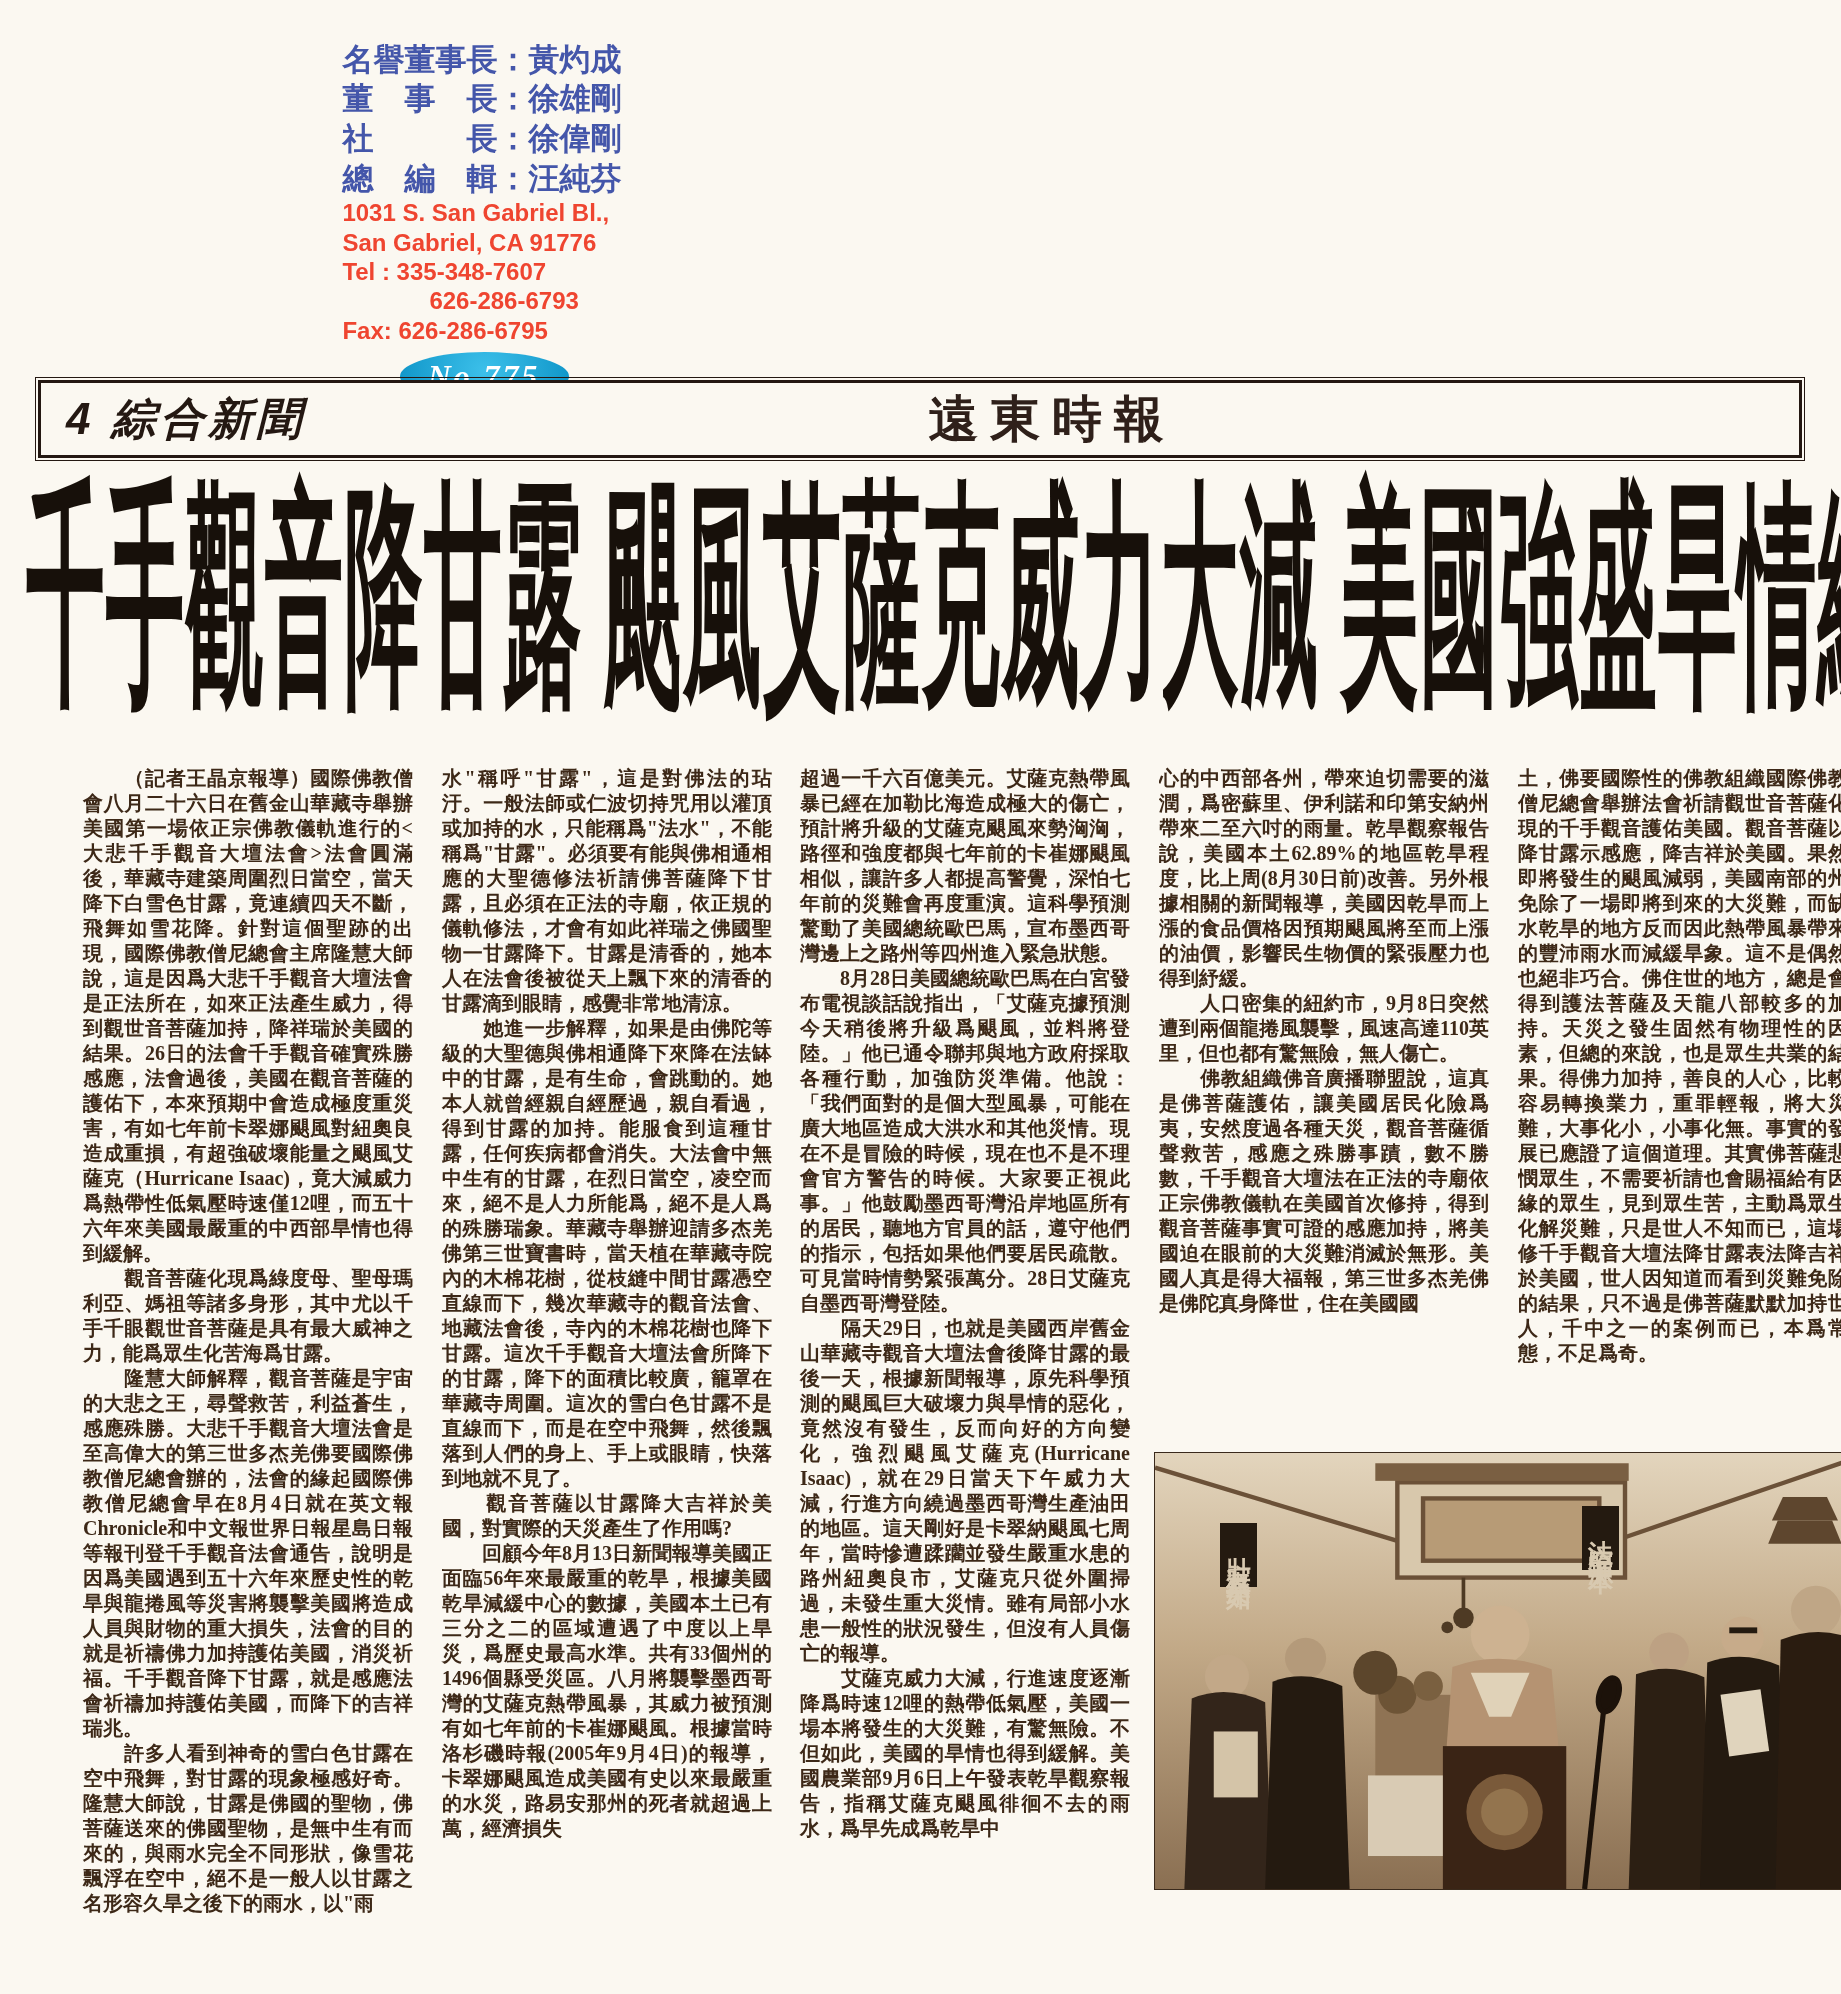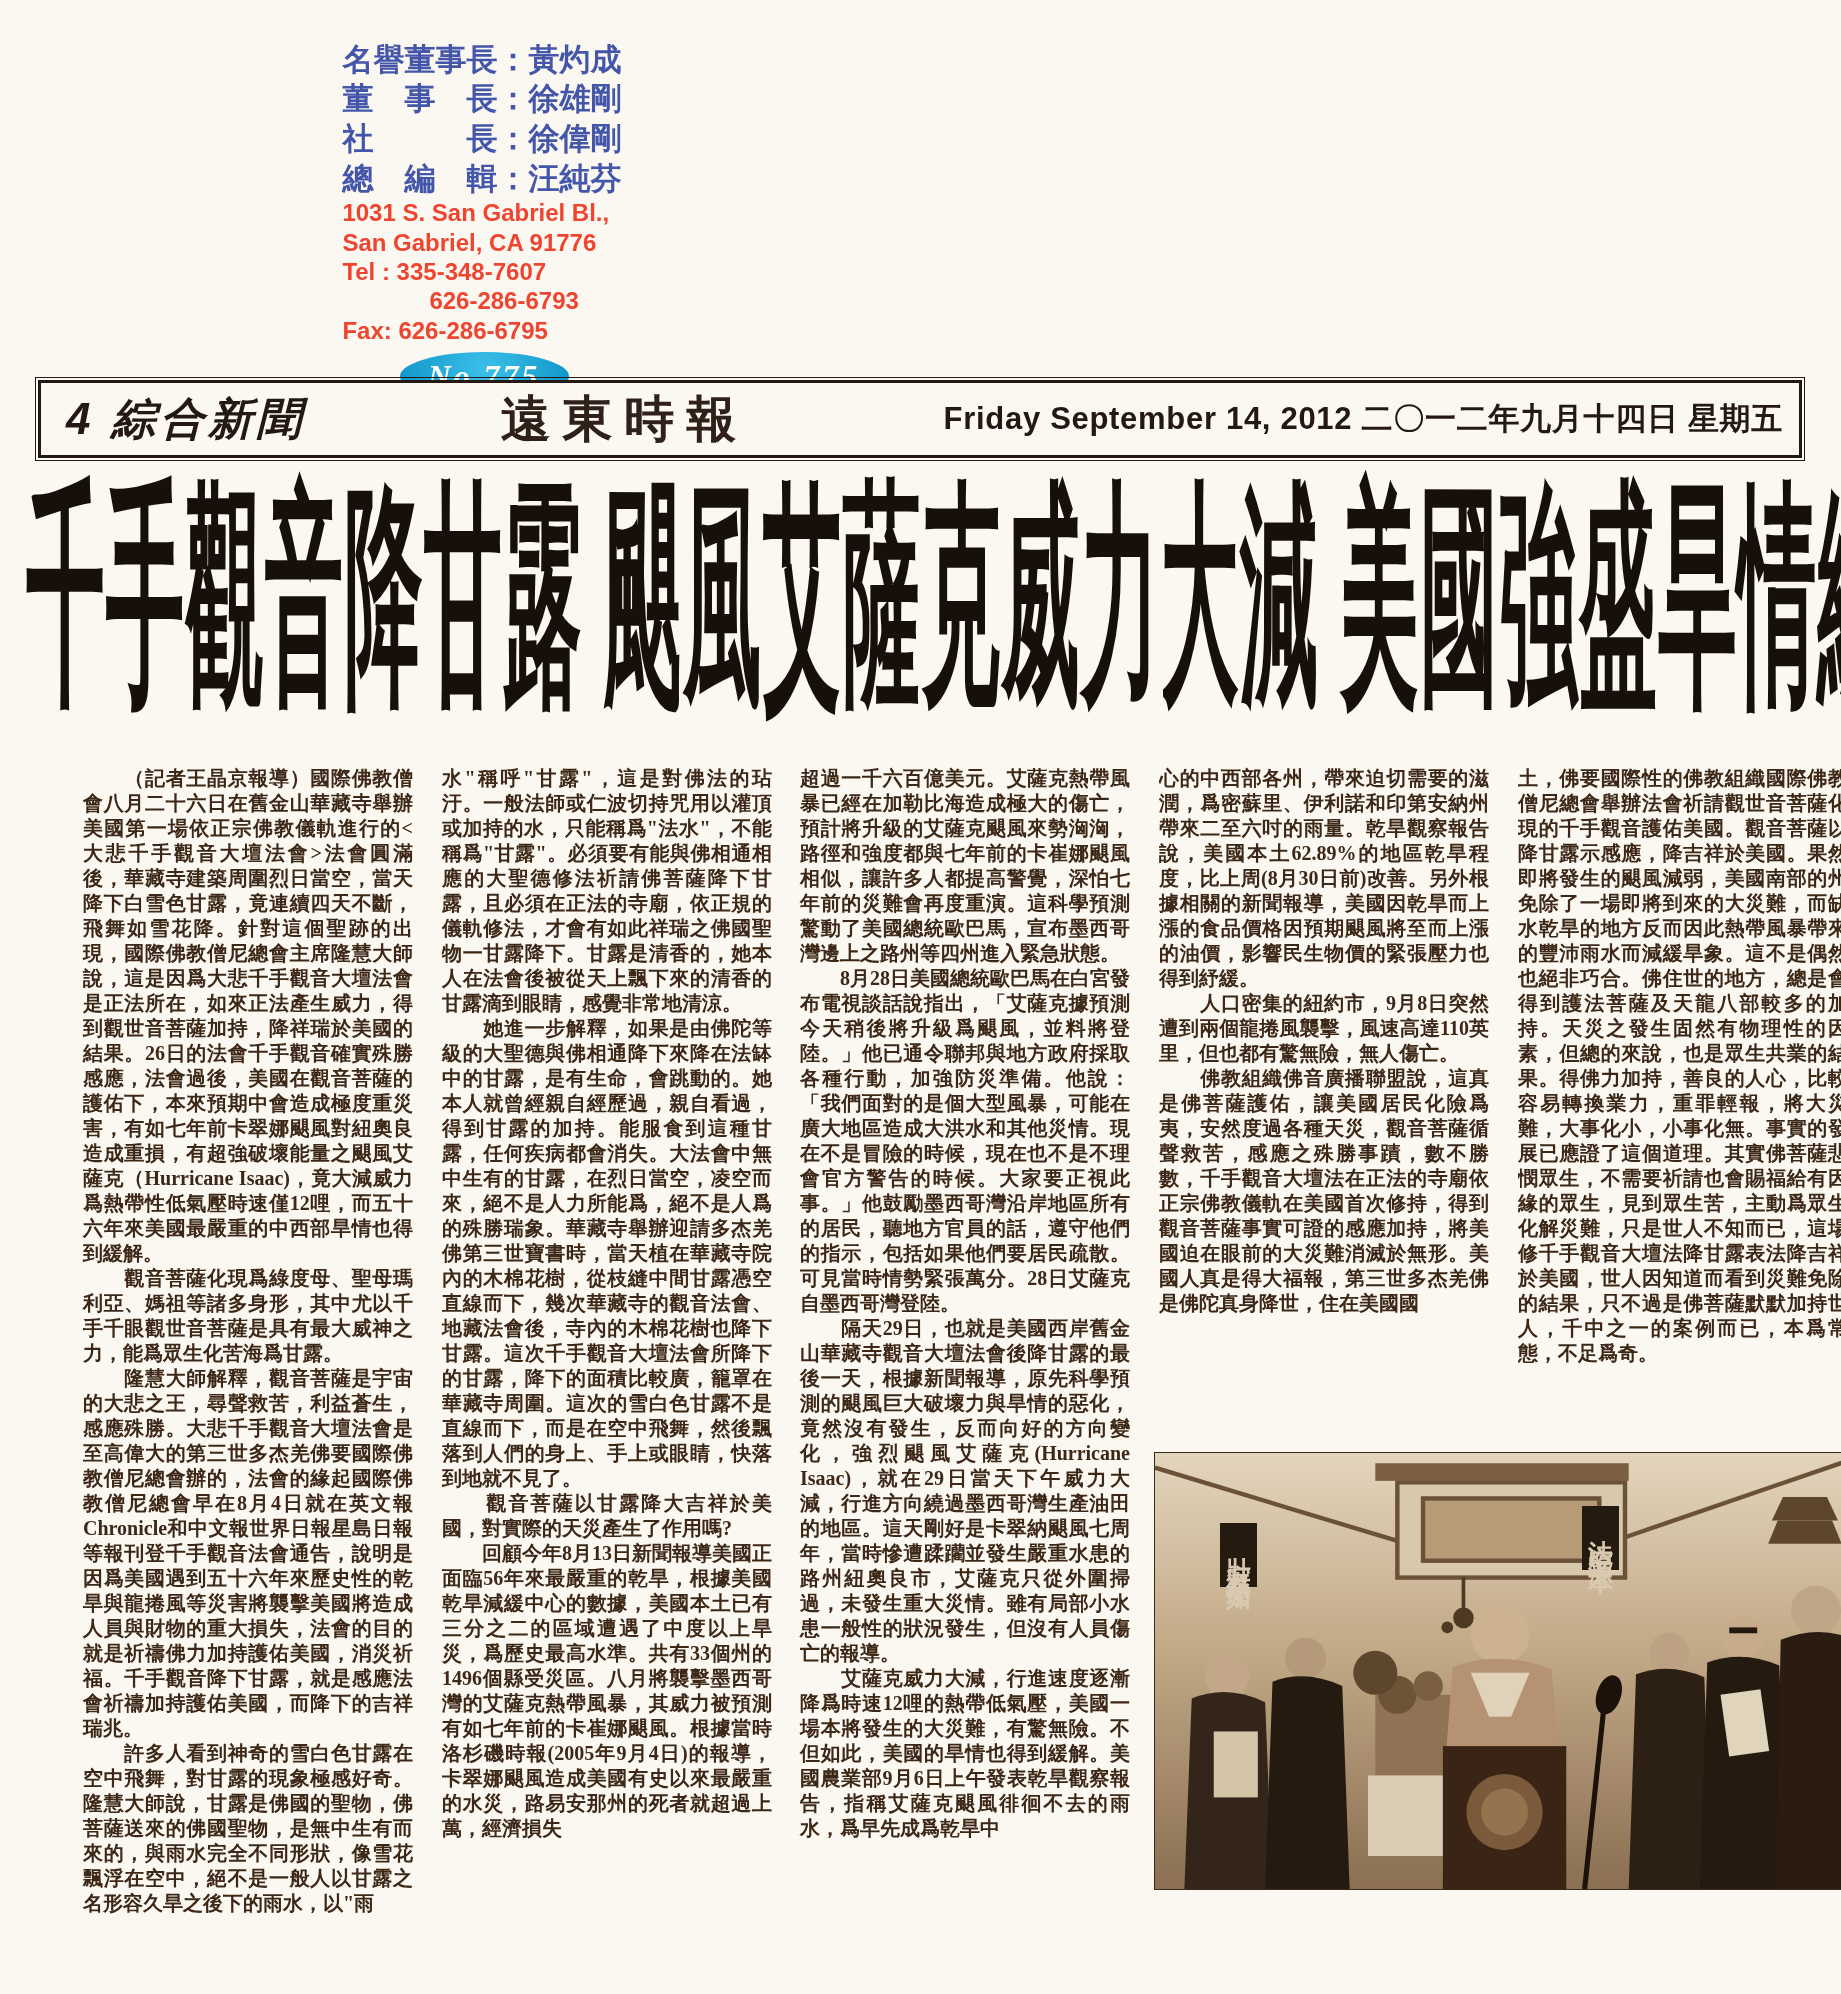--- a/index.html
+++ b/index.html
@@ -130,24 +130,20 @@
       </div>
     </div>
   </header>
 
   <div class="section-bar">
     <div class="section-label">
       <span>4</span>
       <span>綜合新聞</span>
     </div>
     <div class="bar-logo">遠東時報</div>
-    <div class="bar-date">
-      <span>Friday September 14, 2012</span>
-      <span>二〇一二年九月十四日 星期五</span>
-    </div>
   </div>
 
   <h1 class="headline">
     <span>千手觀音降甘露 颶風艾薩克威力大減 美國強盛旱情緩解</span>
   </h1>
 
   <main class="body">
     <div class="col col1">　　（記者王晶京報導）國際佛教僧會八月二十六日在舊金山華藏寺舉辦美國第一場依正宗佛教儀軌進行的&lt;大悲千手觀音大壇法會&gt;法會圓滿後，華藏寺建築周圍烈日當空，當天降下白雪色甘露，竟連續四天不斷，飛舞如雪花降。針對這個聖跡的出現，國際佛教僧尼總會主席隆慧大師說，這是因爲大悲千手觀音大壇法會是正法所在，如來正法產生威力，得到觀世音菩薩加持，降祥瑞於美國的結果。26日的法會千手觀音確實殊勝感應，法會過後，美國在觀音菩薩的護佑下，本來預期中會造成極度重災害，有如七年前卡翠娜颶風對紐奧良造成重損，有超強破壞能量之颶風艾薩克（Hurricane Isaac)，竟大減威力爲熱帶性低氣壓時速僅12哩，而五十六年來美國最嚴重的中西部旱情也得到緩解。
 　　觀音菩薩化現爲綠度母、聖母瑪利亞、媽祖等諸多身形，其中尤以千手千眼觀世音菩薩是具有最大威神之力，能爲眾生化苦海爲甘露。
 　　隆慧大師解釋，觀音菩薩是宇宙的大悲之王，尋聲救苦，利益蒼生，感應殊勝。大悲千手觀音大壇法會是至高偉大的第三世多杰羌佛要國際佛教僧尼總會辦的，法會的緣起國際佛教僧尼總會早在8月4日就在英文報Chronicle和中文報世界日報星島日報等報刊登千手觀音法會通告，說明是因爲美國遇到五十六年來歷史性的乾旱與龍捲風等災害將襲擊美國將造成人員與財物的重大損失，法會的目的就是祈禱佛力加持護佑美國，消災祈福。千手觀音降下甘露，就是感應法會祈禱加持護佑美國，而降下的吉祥瑞兆。

